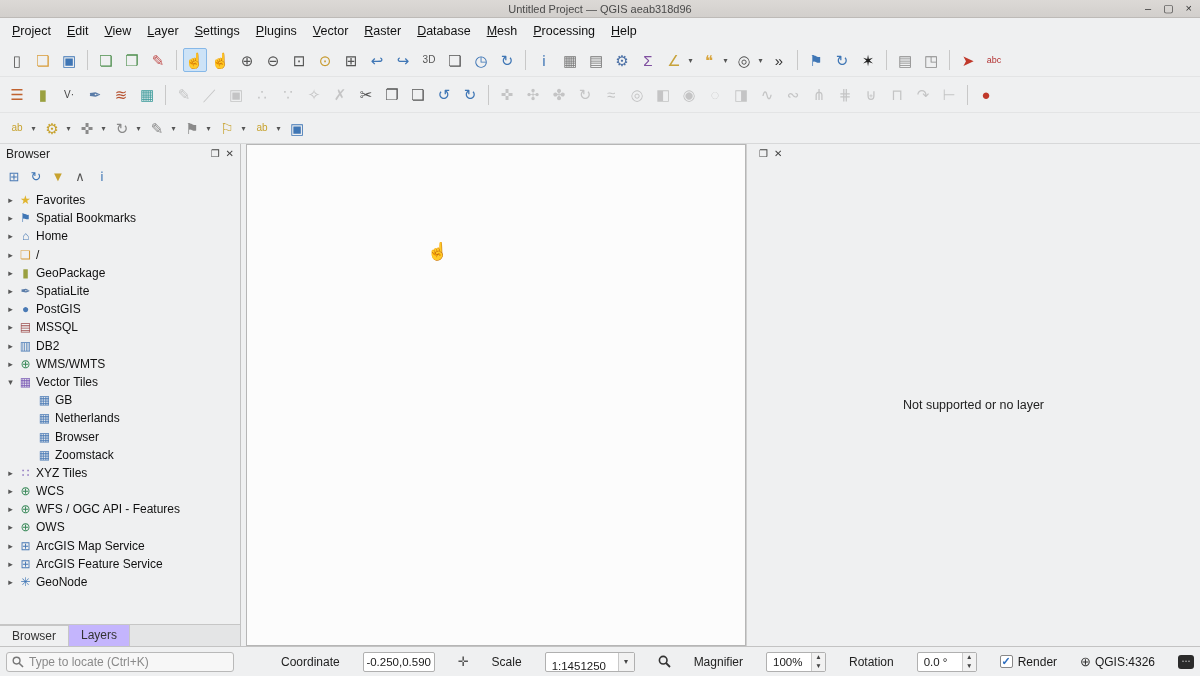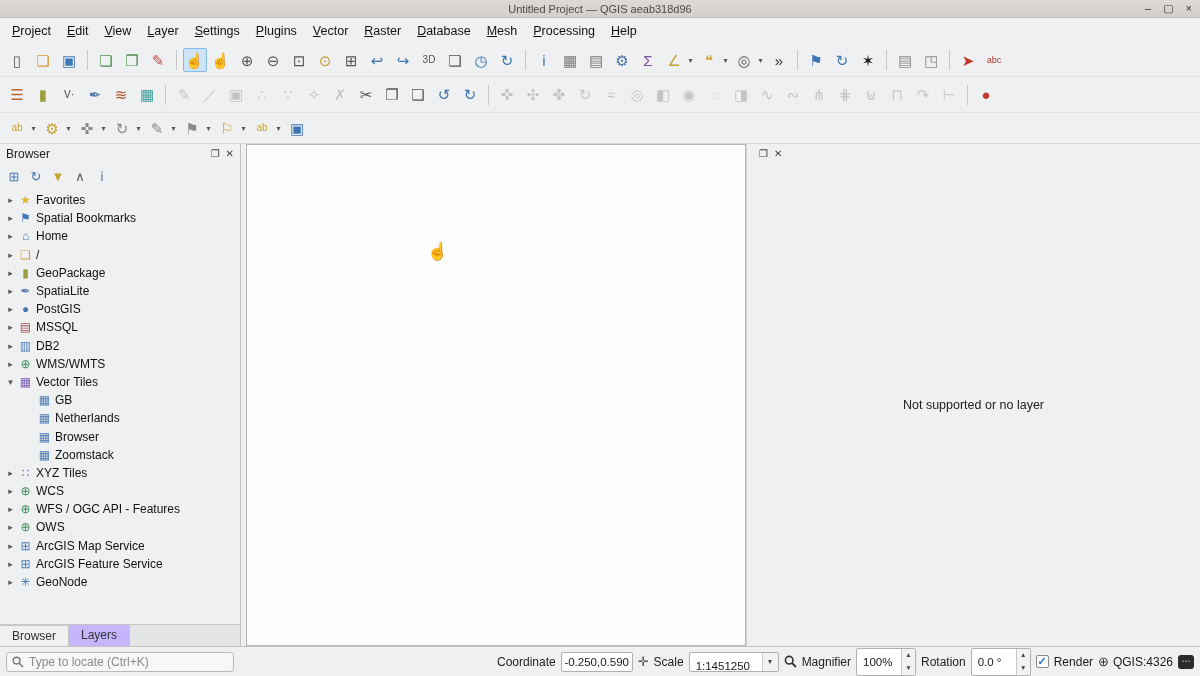--- a/index.html
+++ b/index.html
@@ -51,31 +51,31 @@
   .splitter { width:5px; flex:none; background:#eff0f1; }
 
   .canvas { width:500px; flex:none; background:#fcfcfc; border:1px solid #b6b6b6; position:relative; }
   .hand { position:absolute; left:180px; top:96px; font-size:17px; color:#2b2b2b; }
 
   .styling-panel { flex:1; background:#eff0f1; display:flex; flex-direction:column; border-left:1px solid #d0d0d0; }
   .styling-body { flex:1; display:flex; align-items:center; justify-content:center; }
   .styling-msg { font-size:12.5px; color:#222; }
 
   
-  .statusbar { height:30px; display:flex; align-items:center; gap:5px; padding:0 6px; background:#eff0f1; border-top:1px solid #c3c3c3; }
+  .statusbar { height:30px; display:flex; align-items:center; gap:23px; padding:0 6px; background:#eff0f1; border-top:1px solid #c3c3c3; }
   .locate { width:228px; height:20px; background:#f7f7f7; border:1px solid #b9b9b9; border-radius:3px; display:flex; align-items:center; padding:0 5px; gap:5px; flex:none; }
   .locate-ph { color:#8a8a8a; font-size:12px; }
   .sb-spacer { flex:1; }
   .sb-label { font-size:12px; color:#222; flex:none; }
   .sb-input { width:72px; height:20px; background:#fff; border:1px solid #b0b0b0; border-radius:2px; display:flex; align-items:center; justify-content:center; font-size:11.5px; flex:none; }
   .sb-icon { font-size:13px; color:#555; flex:none; line-height:1; }
   .sb-combo { height:20px; background:#fff; border:1px solid #b0b0b0; border-radius:2px; display:flex; align-items:center; flex:none; }
   .sb-combo .val { padding:0 6px; font-size:11.5px; width:72px;margin-top:8px; }
   .combo-arrow { width:16px; align-self:stretch; border-left:1px solid #c9c9c9; display:flex; align-items:center; justify-content:center; font-size:8px; color:#444; background:#f2f2f2; }
-  .sb-spin { height:28px; background:#fff; border:1px solid #b0b0b0; border-radius:2px; display:flex; align-items:center; flex:none; }
+  .sb-spin { height:20px; background:#fff; border:1px solid #b0b0b0; border-radius:2px; display:flex; align-items:center; flex:none; }
   .sb-spin .val { padding:0 6px; font-size:11.5px; min-width:44px; }
   .steps { width:14px; align-self:stretch; border-left:1px solid #c9c9c9; display:flex; flex-direction:column; background:#f2f2f2; }
   .steps span { flex:1; font-size:6.5px; color:#444; display:flex; align-items:center; justify-content:center; line-height:1; }
   .sb-check { display:flex; align-items:center; gap:5px; flex:none; }
   .cb { width:13px; height:13px; background:#fff; border:1px solid #888; border-radius:2px; display:flex; align-items:center; justify-content:center; font-size:11px; color:#2e6fc0; font-weight:bold; line-height:1; }
   .sb-crs { display:flex; align-items:center; gap:4px; flex:none; }
   .crs-icon { font-size:13px; color:#333; line-height:1; }
   .sb-msg { width:16px; height:14px; background:#2b2b2b; border-radius:3px; color:#fff; font-size:9px; display:flex; align-items:center; justify-content:center; flex:none; line-height:1; }
   svg { display:block; }
 </style>

